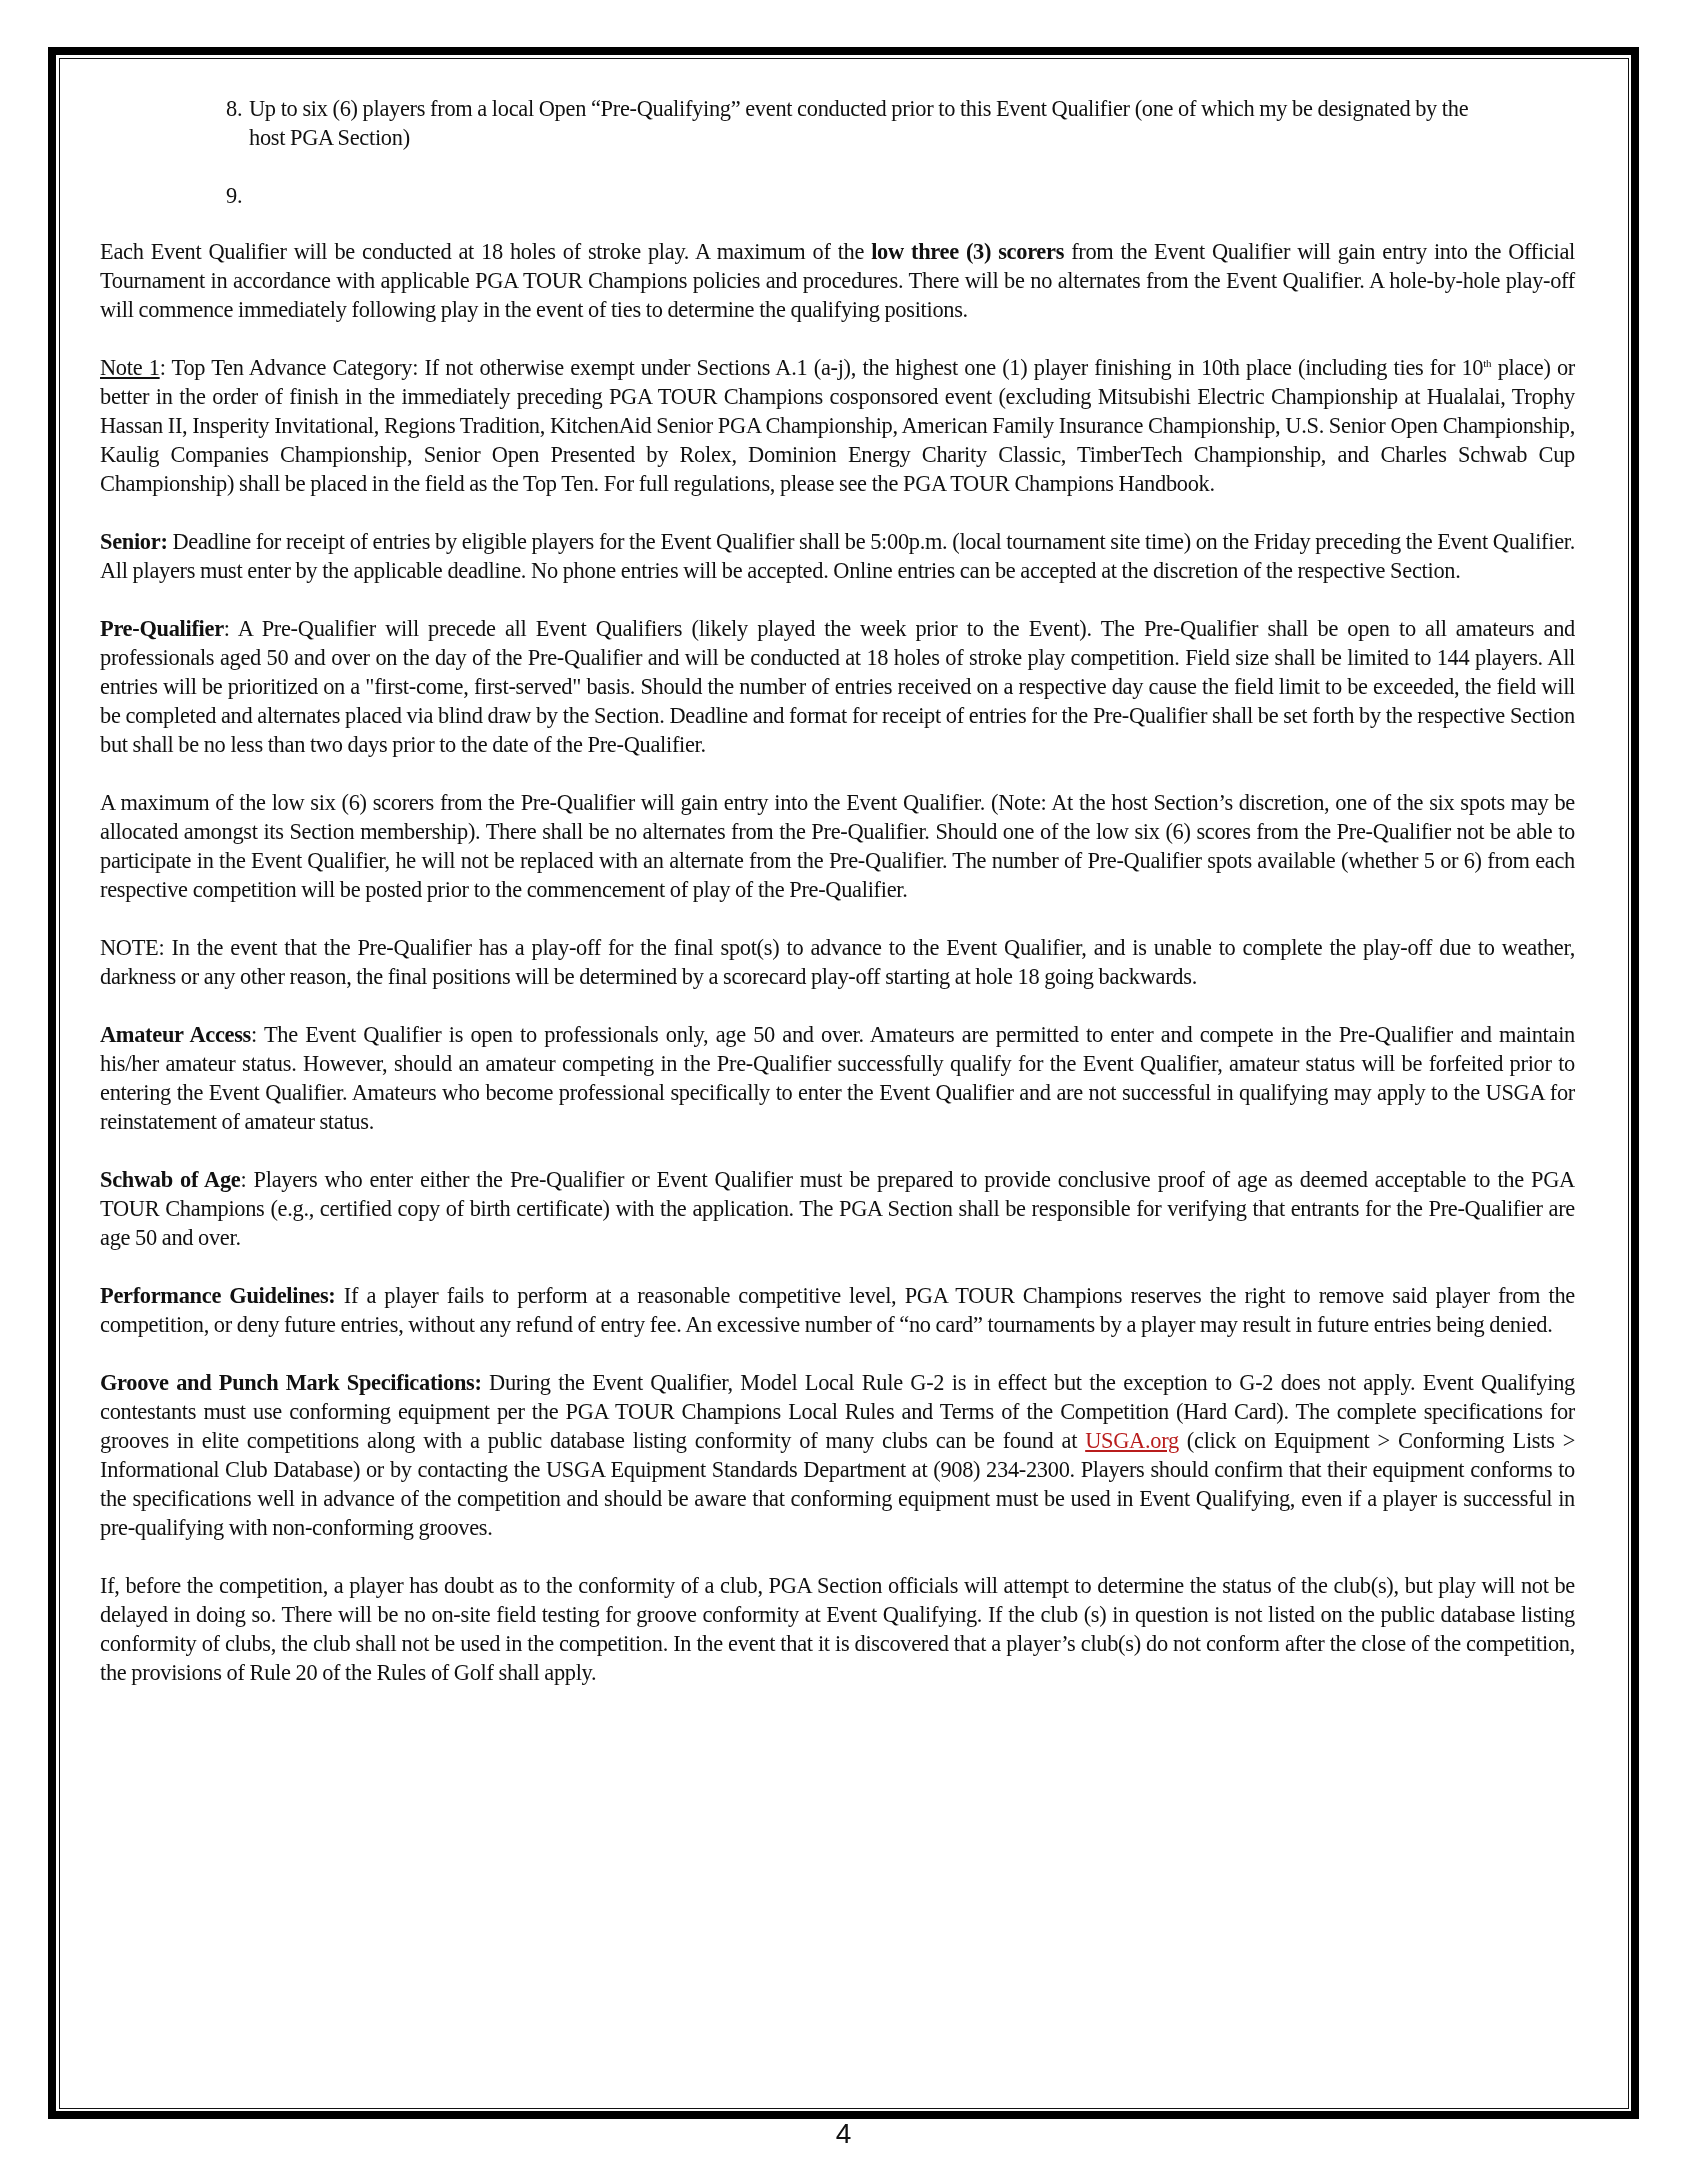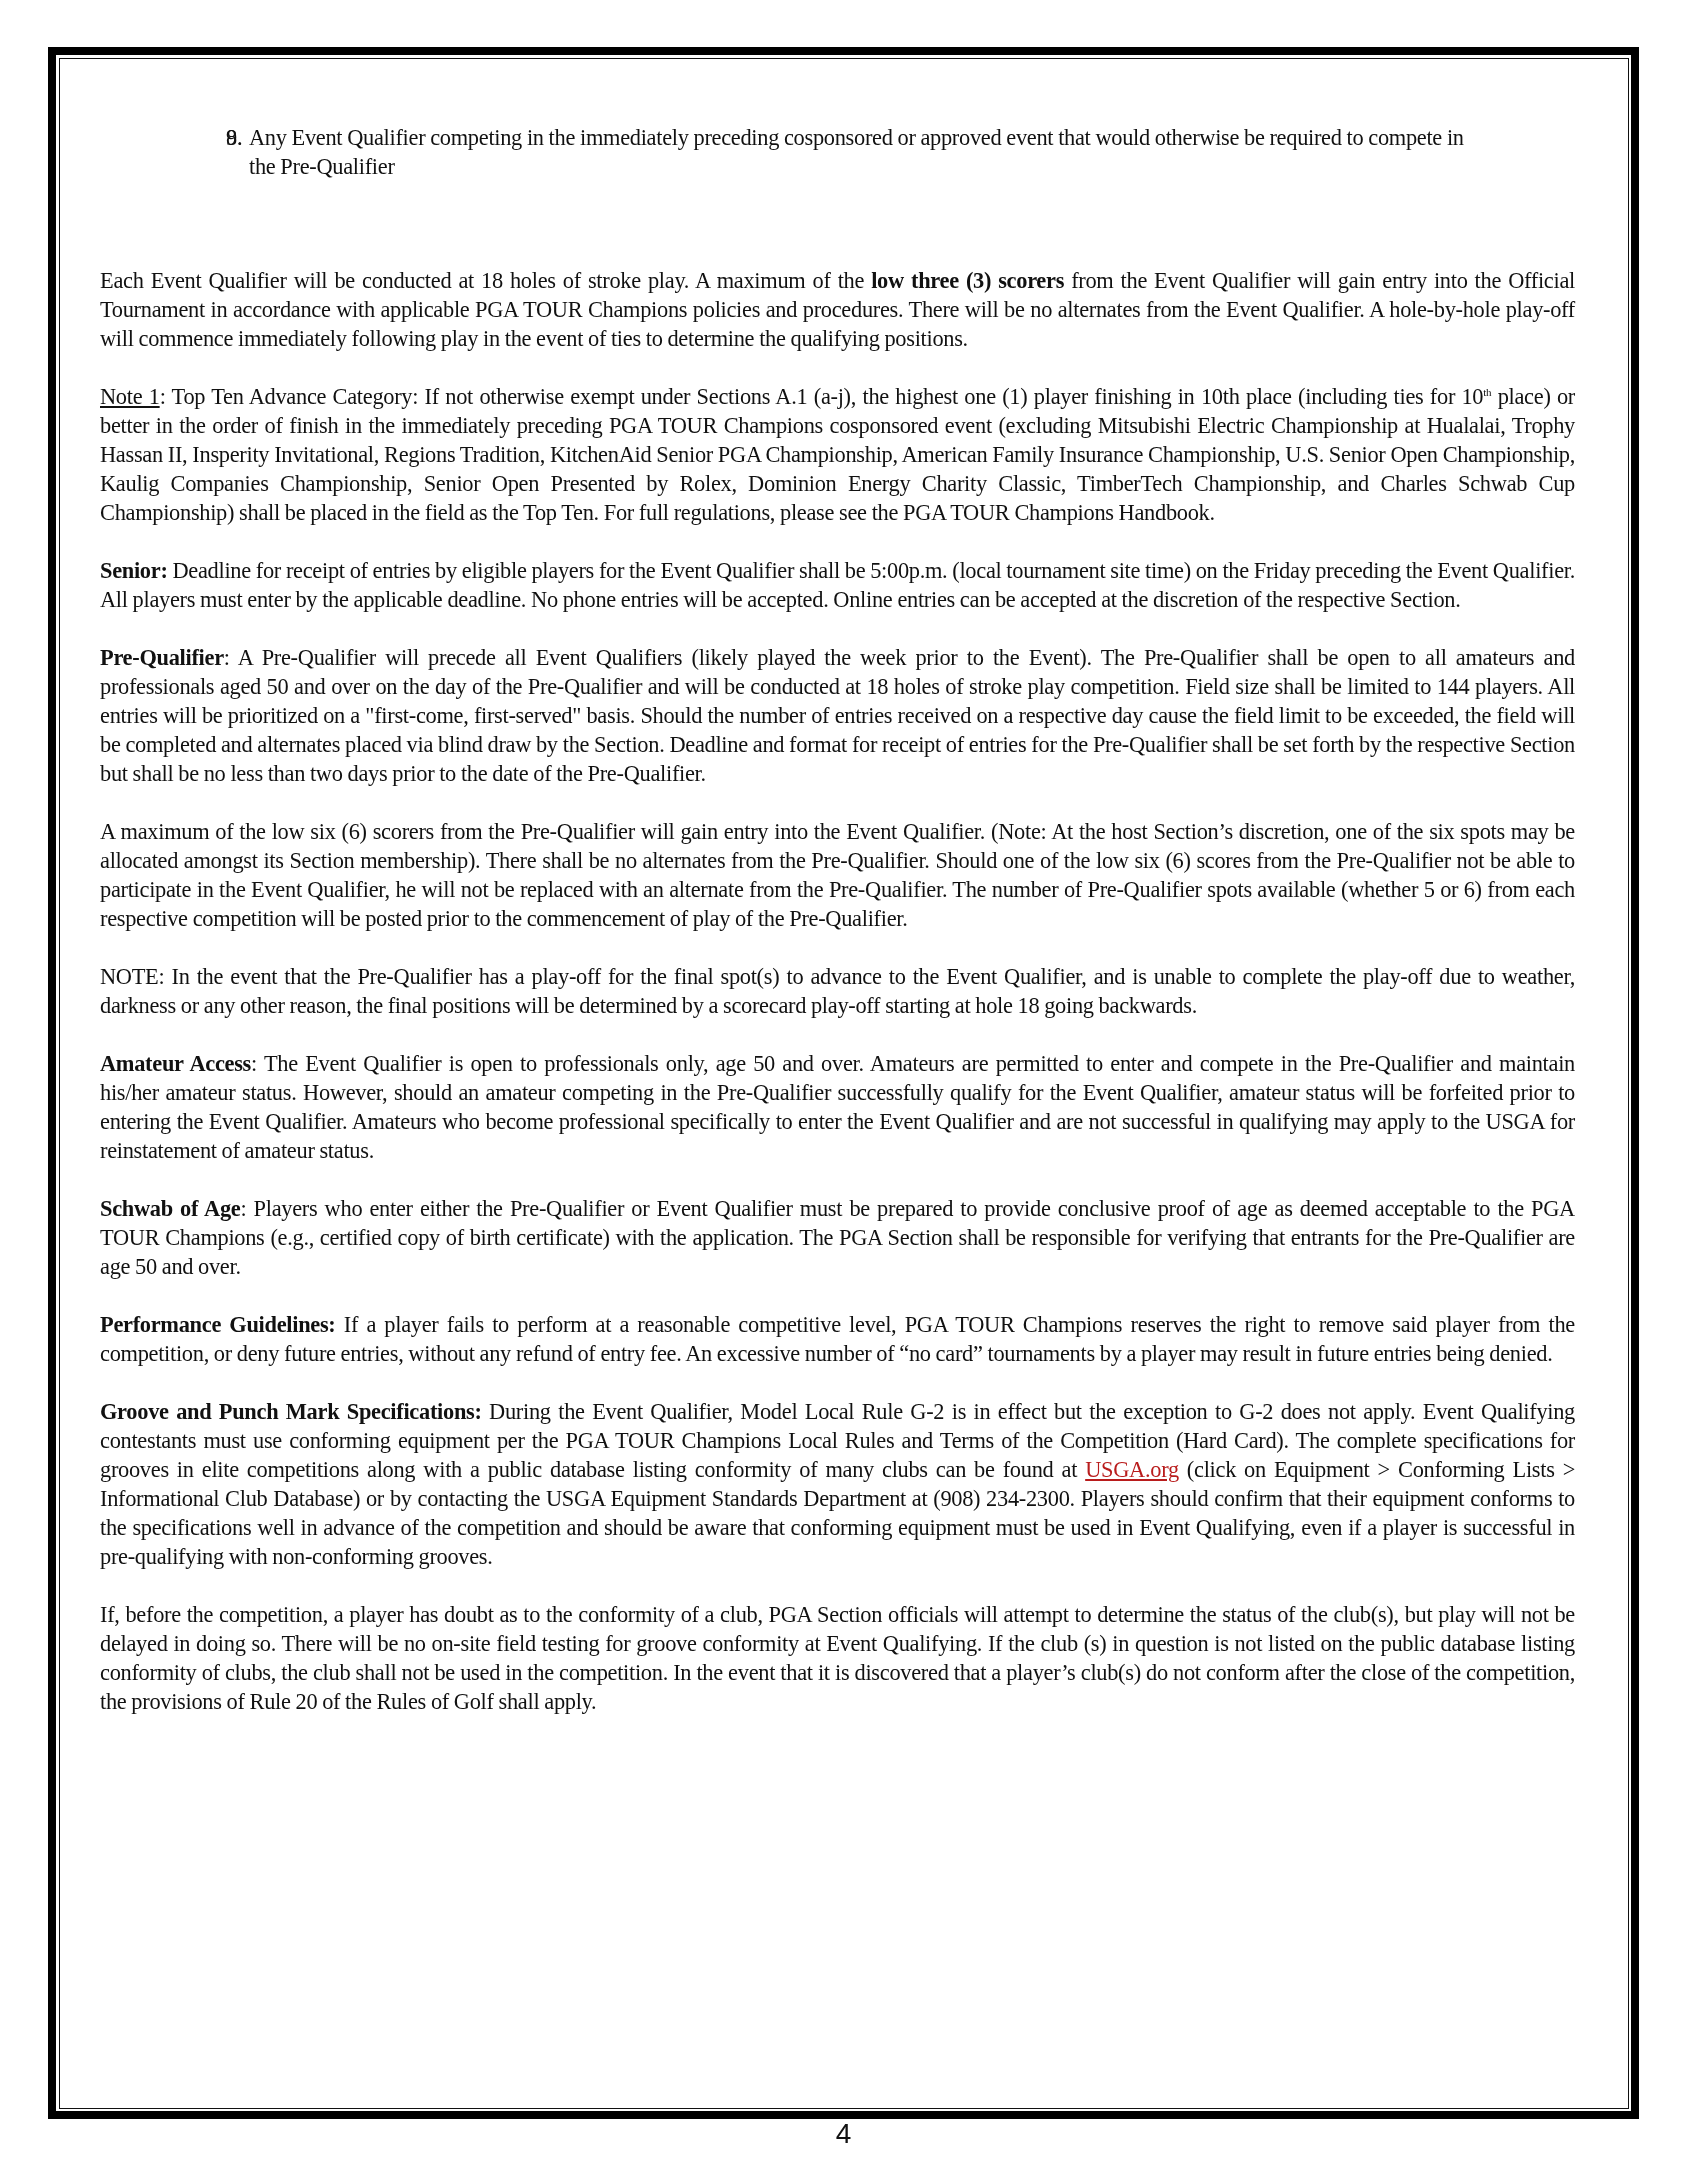--- a/index.html
+++ b/index.html
@@ -38,24 +38,24 @@
 
 <div class="frame-outer">
   <div class="frame-inner"></div>
 </div>
 
 <div class="content">
 
   <ul class="list">
     <li>
       <span class="num">8.</span>
+      <span class="txt">Up to six (6) players from a local Open “Pre-Qualifying” event conducted prior to this Event Qualifier (one of which my be designated by the host PGA Section)</span>
     </li>
     <li>
       <span class="num">9.</span>
-      <span class="txt">Any Event Qualifier competing in the immediately preceding cosponsored or approved event that would otherwise be required to compete in the Pre-Qualifier</span>
     </li>
   </ul>
 
   <p><span>Each Event Qualifier will be conducted at 18 holes of stroke play.  A maximum of the </span><b>low three (3) scorers</b><span> from the Event Qualifier will gain entry into the Official Tournament in accordance with applicable PGA TOUR Champions policies and procedures.  There will be no alternates from the Event Qualifier.  A hole-by-hole play-off will commence immediately following play in the event of ties to determine the qualifying positions.</span></p>
 
   <p><u>Note 1</u><span>: Top Ten Advance Category:  If not otherwise exempt under Sections A.1 (a-j), the highest one (1) player finishing in 10th place (including ties for 10</span><sup>th</sup><span> place) or better in the order of finish in the immediately preceding PGA TOUR Champions cosponsored event (excluding Mitsubishi Electric Championship at Hualalai, Trophy Hassan II, Insperity Invitational, Regions Tradition, KitchenAid Senior PGA Championship, American Family Insurance Championship, U.S. Senior Open Championship, Kaulig Companies Championship, Senior Open Presented by Rolex, Dominion Energy Charity Classic, TimberTech Championship, and Charles Schwab Cup Championship) shall be placed in the field as the Top Ten. For full regulations, please see the PGA TOUR Champions Handbook.</span></p>
 
 
   <p><b>Senior:</b><span> Deadline for receipt of entries by eligible players for the Event Qualifier shall be 5:00p.m. (local tournament site time) on the Friday preceding the Event Qualifier.  All players must enter by the applicable deadline. No phone entries will be accepted. Online entries can be accepted at the discretion of the respective Section.</span></p>
 

